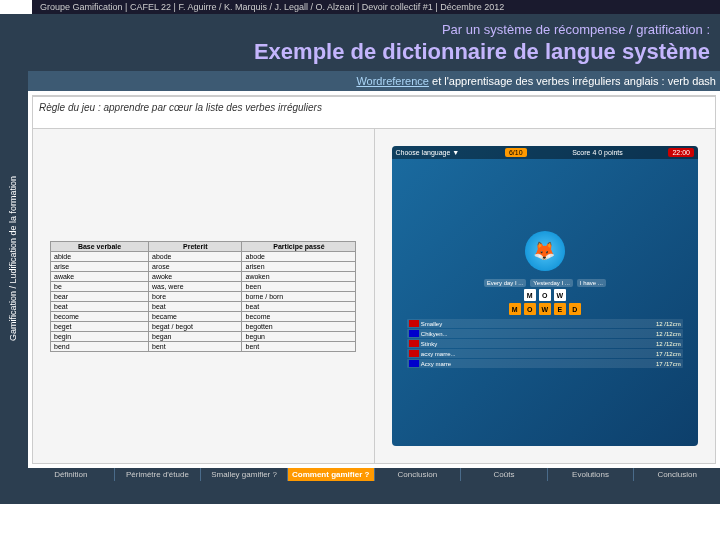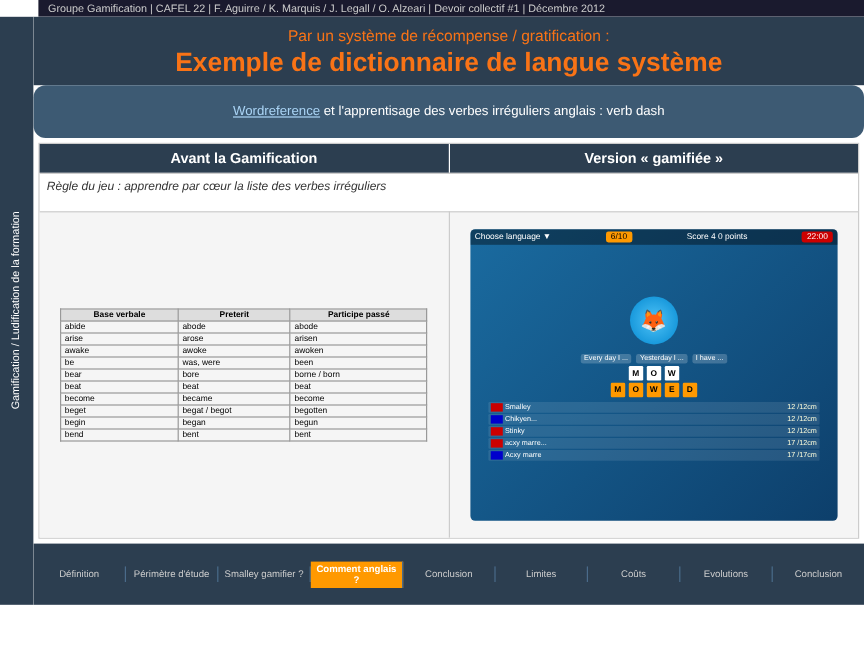--- a/index.html
+++ b/index.html
@@ -41,40 +41,39 @@
       white-space: nowrap;
     }
     .content-area {
       flex: 1;
       display: flex;
       flex-direction: column;
       background: #fff;
     }
     .title-section {
       background: #2c3e50;
-      color: #f97316;
-      text-align: center;
+      color: #c4b5fd;
+      text-align: right;
       padding: 8px 10px 6px;
     }
     .title-sub {
       font-size: 13px;
       font-weight: normal;
       margin-bottom: 2px;
     }
     .title-main {
       font-size: 22px;
       font-weight: bold;
     }
     .subtitle-bar {
       background: #3d5a73;
       color: #fff;
-      text-align: center;
+      text-align: right;
       font-size: 11px;
-      padding: 16px;
-      border-radius: 10px;
+      padding: 4px;
     }
     .table-section {
       flex: 1;
       display: flex;
       flex-direction: column;
       border: 1px solid #ccc;
       margin: 4px 4px 4px 4px;
     }
     .table-header-row {
       display: flex;
@@ -228,22 +227,22 @@
       height: 7px;
       background: #c00;
       flex-shrink: 0;
     }
     .lb-flag.blue { background: #00c; }
     .lb-name { flex: 1; }
     .lb-score { color: #ffd; }
     .bottom-nav {
       display: flex;
       background: #2c3e50;
-      height: 51px;
-      align-items: center;
+      height: 36px;
+      align-items: flex-start;
     }
     .nav-item {
       flex: 1;
       display: flex;
       flex-direction: column;
       align-items: center;
       justify-content: center;
       color: #ccc;
       font-size: 8px;
       text-align: center;
@@ -274,24 +273,20 @@
     <div class="title-section">
       <div class="title-sub">Par un système de récompense / gratification :</div>
       <div class="title-main">Exemple de dictionnaire de langue système</div>
     </div>
 
     <div class="subtitle-bar">
       <span style="text-decoration:underline;color:#aad4f5;cursor:pointer;">Wordreference</span><span> et l'apprentisage des verbes irréguliers anglais : verb dash</span>
     </div>
 
     <div class="table-section">
-      <div class="table-header-row">
-        <div class="table-header-cell">Avant  la Gamification</div>
-        <div class="table-header-cell">Version « gamifiée »</div>
-      </div>
       <div class="table-body-row" style="max-height:32px;">
         <div class="table-cell" style="font-style:italic;color:#333;border-top:1px solid #ccc;">Règle du jeu : apprendre par cœur la liste des verbes irréguliers</div>
       </div>
       <div class="table-image-row" style="flex:1;">
         <div class="table-image-cell">
           <table class="fake-table">
             <thead>
               <tr>
                 <th>Base verbale</th>
                 <th>Preterit</th>
@@ -407,21 +402,20 @@
               </div>
           </div>
         </div>
       </div>
     </div>
 
     <div class="bottom-nav" id="bottom-nav">
     <div class="nav-item">Définition</div>
         <div class="nav-item">Périmètre d'étude</div>
         <div class="nav-item">Smalley gamifier ?</div>
-        <div class="nav-item active">Comment anglais ?</div>
+        <div class="nav-item active">Comment gamifier ?</div>
         <div class="nav-item">Conclusion</div>
-        <div class="nav-item">Limites</div>
         <div class="nav-item">Coûts</div>
         <div class="nav-item">Evolutions</div>
         <div class="nav-item">Conclusion</div>
       </div>
   </div>
 </div>
 
 </body></html>

